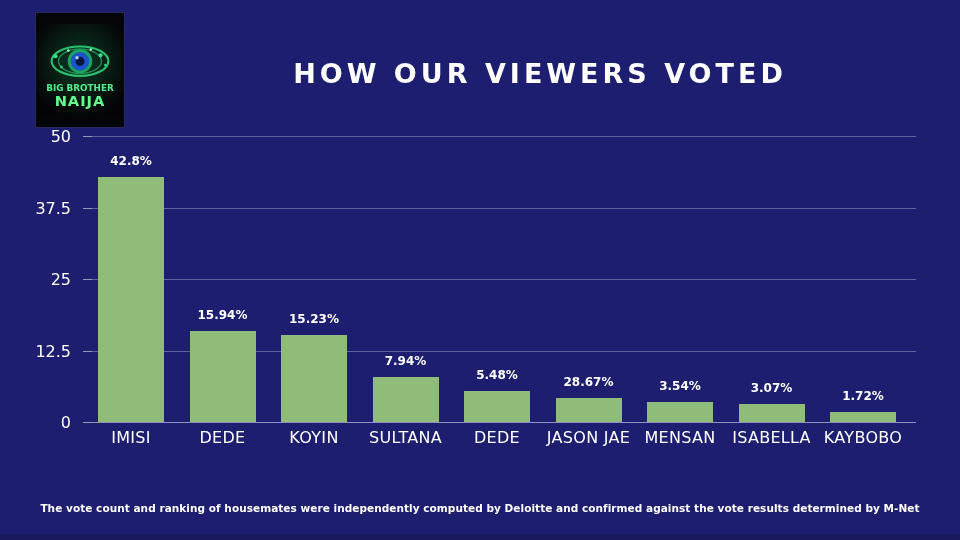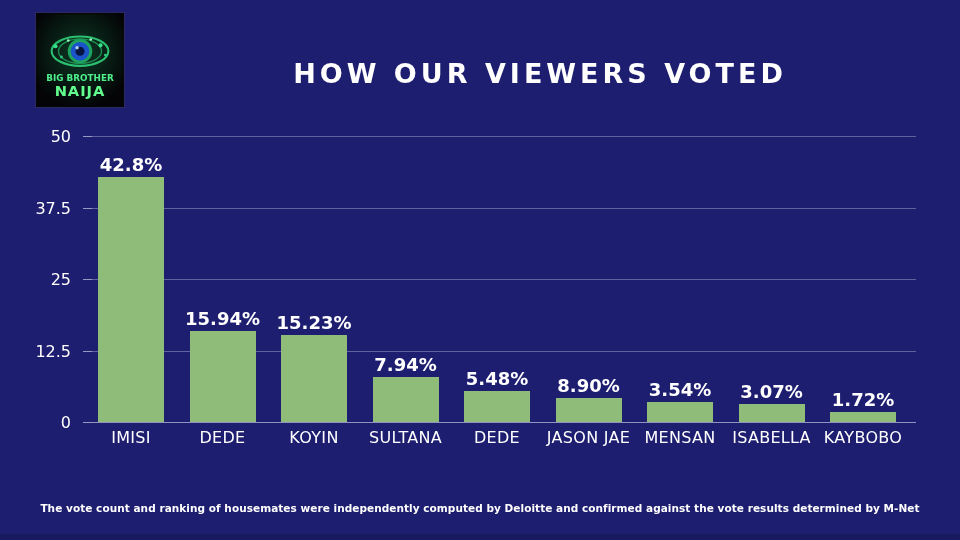--- a/index.html
+++ b/index.html
@@ -15,21 +15,21 @@
     font-family: "Liberation Sans", sans-serif;
     position: relative;
   }
 
   
   #logo {
     position: absolute;
     left: 35px;
     top: 12px;
     width: 90px;
-    height: 96px;
+    height: 116px;
     background: #050508;
     border: 1px solid #2a2a60;
     overflow: hidden;
   }
   #logo svg { display: block; width: 100%; height: 100%; }
 
   
   #chart-title {
     position: absolute;
     left: 160px;
@@ -87,21 +87,21 @@
 
   
   .bar {
     position: absolute;
     background: #8fbc78;
     bottom: 118px;           
   }
   .bar-value {
     position: absolute;
     color: #ffffff;
-    font-size: 18px;
+    font-size: 12px;
     font-weight: bold;
     font-family: "DejaVu Sans", sans-serif;
     white-space: nowrap;
     text-align: center;
     transform: translateX(-50%);
   }
   .bar-label {
     position: absolute;
     top: 428px;
     color: #ffffff;
@@ -201,21 +201,21 @@
       <div class="bar" title="KOYIN: 15.23%" style="left: 281px; width: 66px; height: 87.1156px;"></div>
       <div class="bar-value" style="left: 314px; top: 311.884px;">15.23%</div>
       <div class="bar-label" style="left: 314px;">KOYIN</div>
       <div class="bar" title="SULTANA: 7.94%" style="left: 372.5px; width: 66px; height: 45.4168px;"></div>
       <div class="bar-value" style="left: 405.5px; top: 353.583px;">7.94%</div>
       <div class="bar-label" style="left: 405.5px;">SULTANA</div>
       <div class="bar" title="KOLA: 5.48%" style="left: 464px; width: 66px; height: 31.3456px;"></div>
       <div class="bar-value" style="left: 497px; top: 367.654px;">5.48%</div>
       <div class="bar-label" style="left: 497px;">DEDE</div>
       <div class="bar" title="JASON JAE: 4.24%" style="left: 555.5px; width: 66px; height: 24.2528px;"></div>
-      <div class="bar-value" style="left: 588.5px; top: 374.747px;">8.90%</div>
+      <div class="bar-value" style="left: 588.5px; top: 374.747px;">28.67%</div>
       <div class="bar-label" style="left: 588.5px;">JASON JAE</div>
       <div class="bar" title="MENSAN: 3.54%" style="left: 647px; width: 66px; height: 20.2488px;"></div>
       <div class="bar-value" style="left: 680px; top: 378.751px;">3.54%</div>
       <div class="bar-label" style="left: 680px;">MENSAN</div>
       <div class="bar" title="ISABELLA: 3.07%" style="left: 738.5px; width: 66px; height: 17.5604px;"></div>
       <div class="bar-value" style="left: 771.5px; top: 381.44px;">3.07%</div>
       <div class="bar-label" style="left: 771.5px;">ISABELLA</div>
       <div class="bar" title="KAYBOBO: 1.72%" style="left: 830px; width: 66px; height: 9.8384px;"></div>
       <div class="bar-value" style="left: 863px; top: 389.162px;">1.72%</div>
       <div class="bar-label" style="left: 863px;">KAYBOBO</div>

